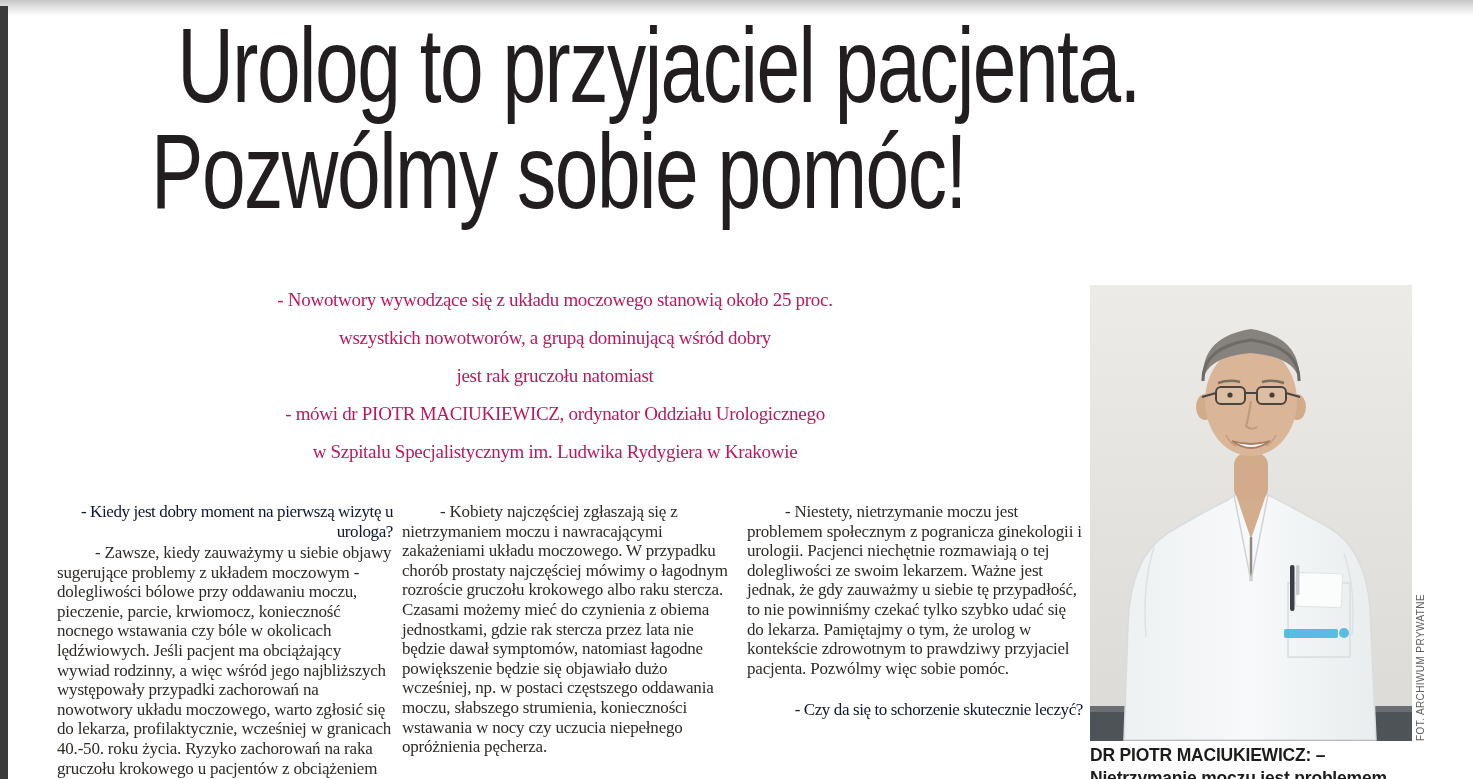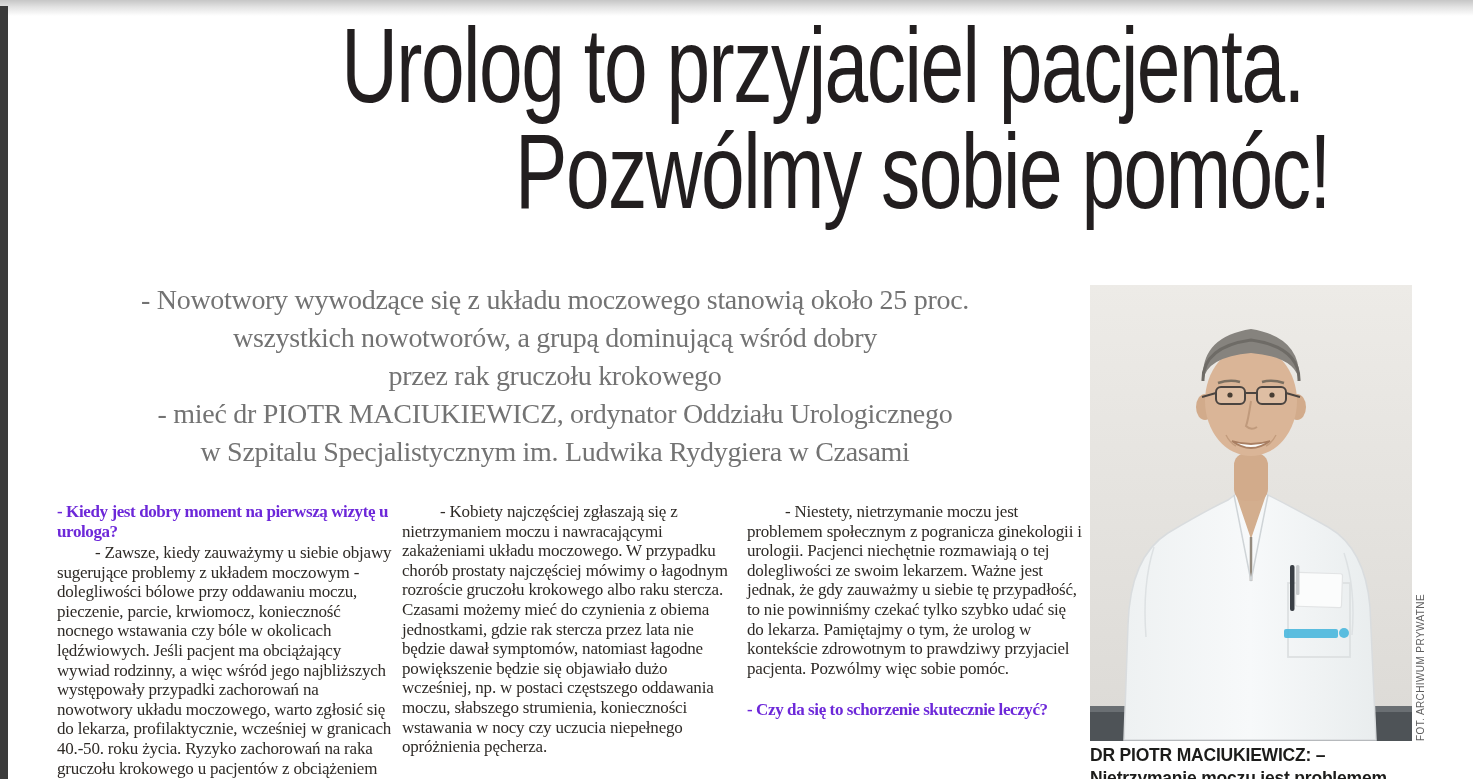--- a/index.html
+++ b/index.html
@@ -13,53 +13,53 @@
     position:absolute;left:0;top:0;width:1473px;height:16px;
     background:linear-gradient(#c6c6c6,#e3e3e3 45%,#ffffff);
   }
   .left-edge{
     position:absolute;left:0;top:6px;width:8px;height:773px;
     background:#3b3b3b;
   }
   
   .headline{
     position:absolute;left:8px;top:12px;width:1465px;
-    display:flex;flex-direction:column;align-items:flex-end;
+    display:flex;flex-direction:column;align-items:flex-start;
     color:#221e1f;
   }
   .headline-line{
     font-family:"Liberation Sans", sans-serif;
     font-weight:400;
     font-size:106px;line-height:106px;
     white-space:nowrap;
     transform:scaleX(0.74);
     transform-origin:center;
     letter-spacing:-2px;
   }
   
   .lead{
     position:absolute;left:60px;top:281px;width:990px;
-    text-align:center;color:#737373;
-    font-size:28px;line-height:38px;
+    text-align:center;color:#be185d;
+    font-size:19px;line-height:38px;
     letter-spacing:-0.3px;
   }
   
   .col{
     position:absolute;top:502px;width:336px;
     color:#2e2a26;
     font-size:17px;line-height:19.6px;
     letter-spacing:-0.2px;
     text-align:left;
   }
   .col-1{left:57px;}
   .col-2{left:402px;}
   .col-3{left:747px;}
   .q{
-    font-weight:bold;color:#6d28d9;margin:0 0 1px 0;
-    letter-spacing:-0.4px;line-height:20px;
+    font-weight:normal;color:#0f172a;margin:0 0 1px 0;
+    letter-spacing:-0.4px;line-height:20px;text-align:right;
   }
   .a{margin:0;text-indent:38px;}
   .q2{margin-top:22px;}
   
   .photo{
     position:absolute;left:1090px;top:285px;width:322px;height:456px;
     background:#e7e5e1;overflow:hidden;
   }
   .photo svg{display:block;}
   .photo-credit{
@@ -83,23 +83,23 @@
 <div class="left-edge"></div>
 
 <header class="headline">
   <div class="headline-line">Urolog to przyjaciel pacjenta.</div>
   <div class="headline-line">Pozwólmy sobie pomóc!</div>
 </header>
 
 <div class="lead">
   <div>- Nowotwory wywodzące się z układu moczowego stanowią około 25 proc.</div>
   <div>wszystkich nowotworów, a grupą dominującą wśród dobry</div>
-  <div>przez rak gruczołu krokowego</div>
-  <div>- mieć dr PIOTR MACIUKIEWICZ, ordynator Oddziału Urologicznego</div>
-  <div>w Szpitalu Specjalistycznym im. Ludwika Rydygiera w Czasami</div>
+  <div>jest rak gruczołu natomiast</div>
+  <div>- mówi dr PIOTR MACIUKIEWICZ, ordynator Oddziału Urologicznego</div>
+  <div>w Szpitalu Specjalistycznym im. Ludwika Rydygiera w Krakowie</div>
 </div>
 
 <div class="col col-1">
   <p class="q">- Kiedy jest dobry moment na pierwszą wizytę u urologa?</p>
   <p class="a">- Zawsze, kiedy zauważymy u siebie objawy sugerujące problemy z układem moczowym - dolegliwości bólowe przy oddawaniu moczu, pieczenie, parcie, krwiomocz, konieczność nocnego wstawania czy bóle w okolicach lędźwiowych. Jeśli pacjent ma obciążający wywiad rodzinny, a więc wśród jego najbliższych występowały przypadki zachorowań na nowotwory układu moczowego, warto zgłosić się do lekarza, profilaktycznie, wcześniej w granicach 40.-50. roku życia. Ryzyko zachorowań na raka gruczołu krokowego u pacjentów z obciążeniem dziedzicznym jest kilkukrotnie wyższe.</p>
 </div>
 
 <div class="col col-2">
   <p class="a">- Kobiety najczęściej zgłaszają się z nietrzymaniem moczu i nawracającymi zakażeniami układu moczowego. W przypadku chorób prostaty najczęściej mówimy o łagodnym rozroście gruczołu krokowego albo raku stercza. Czasami możemy mieć do czynienia z obiema jednostkami, gdzie rak stercza przez lata nie będzie dawał symptomów, natomiast łagodne powiększenie będzie się objawiało dużo wcześniej, np. w postaci częstszego oddawania moczu, słabszego strumienia, konieczności wstawania w nocy czy uczucia niepełnego opróżnienia pęcherza.</p>
 </div>

